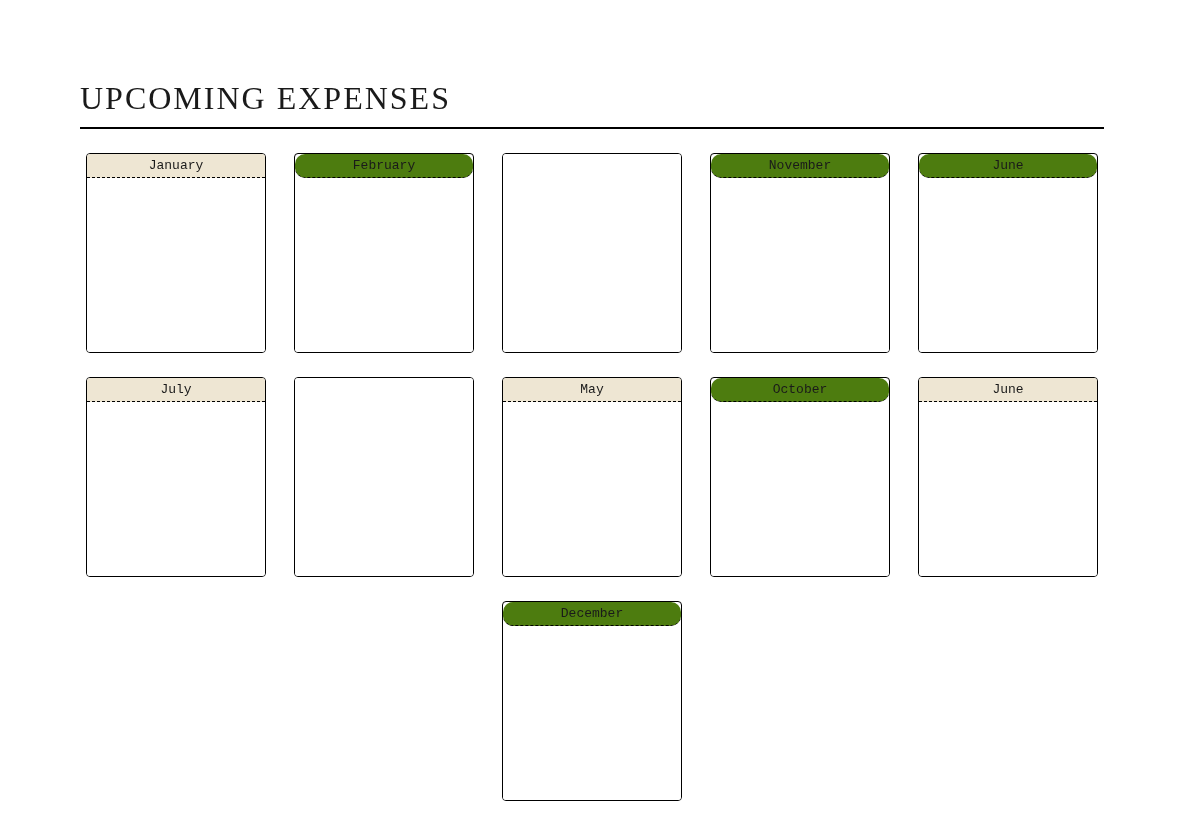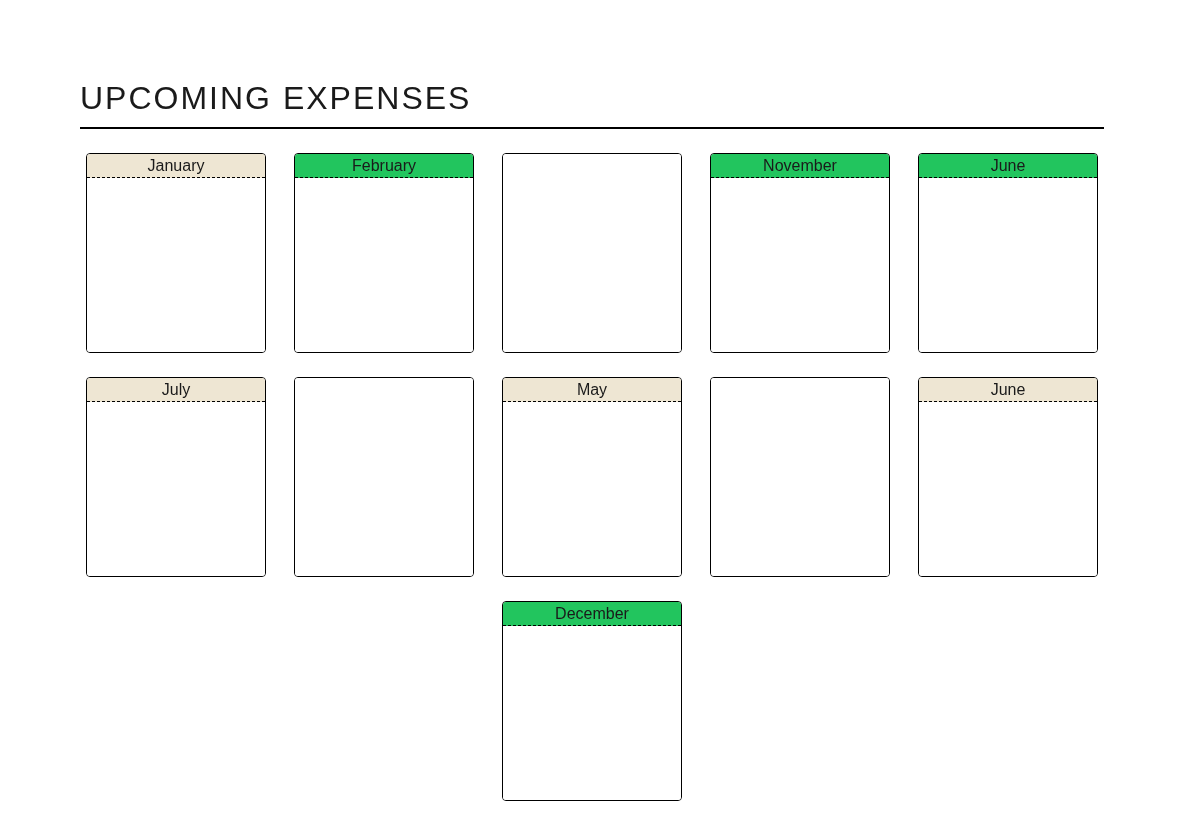--- a/index.html
+++ b/index.html
@@ -8,21 +8,21 @@
       box-sizing: border-box;
     }
     body {
       width: 1184px;
       height: 832px;
       background: #ffffff;
       font-family: 'Segoe UI', Tahoma, Geneva, sans-serif;
       padding: 80px 80px 40px 80px;
     }
     .page-title {
-      font-family: Liberation Sans, sans-serif;
+      font-family: Liberation Serif, serif;
       font-size: 32px;
       font-weight: 400;
       letter-spacing: 2px;
       color: #1a1a1a;
       text-transform: uppercase;
       margin-bottom: 10px;
     }
     .title-underline {
       width: 100%;
       height: 2px;
@@ -44,28 +44,30 @@
       display: flex;
       flex-direction: column;
       overflow: hidden;
     }
     .month-header {
       height: 24px;
       border-bottom: 1px dashed #000;
       display: flex;
       align-items: center;
       justify-content: center;
-      font-size: 16px;
+      font-size: 13px;
       color: #1a1a1a;
+      font-family: Liberation Mono, monospace;
     }
     .month-header.light {
       background: #eee6d3;
     }
     .month-header.dark {
-      background: #22c55e;
+      background: #4d7c0f;
+      border-radius: 10px;
     }
     .month-body {
       flex: 1;
       background: #fff;
     }
   </style>
 </head>
 <body>
 
 <h1 class="page-title">UPCOMING EXPENSES</h1>
@@ -106,20 +108,21 @@
   <div class="month-card">
     <div class="month-body"></div>
   </div>
 
   <div class="month-card">
     <div class="month-header light">May</div>
     <div class="month-body"></div>
   </div>
 
   <div class="month-card">
+    <div class="month-header dark">October</div>
     <div class="month-body"></div>
   </div>
 
   <div class="month-card">
     <div class="month-header light">June</div>
     <div class="month-body"></div>
   </div>
 
   <div class="month-card">
     <div class="month-header dark">December</div>

